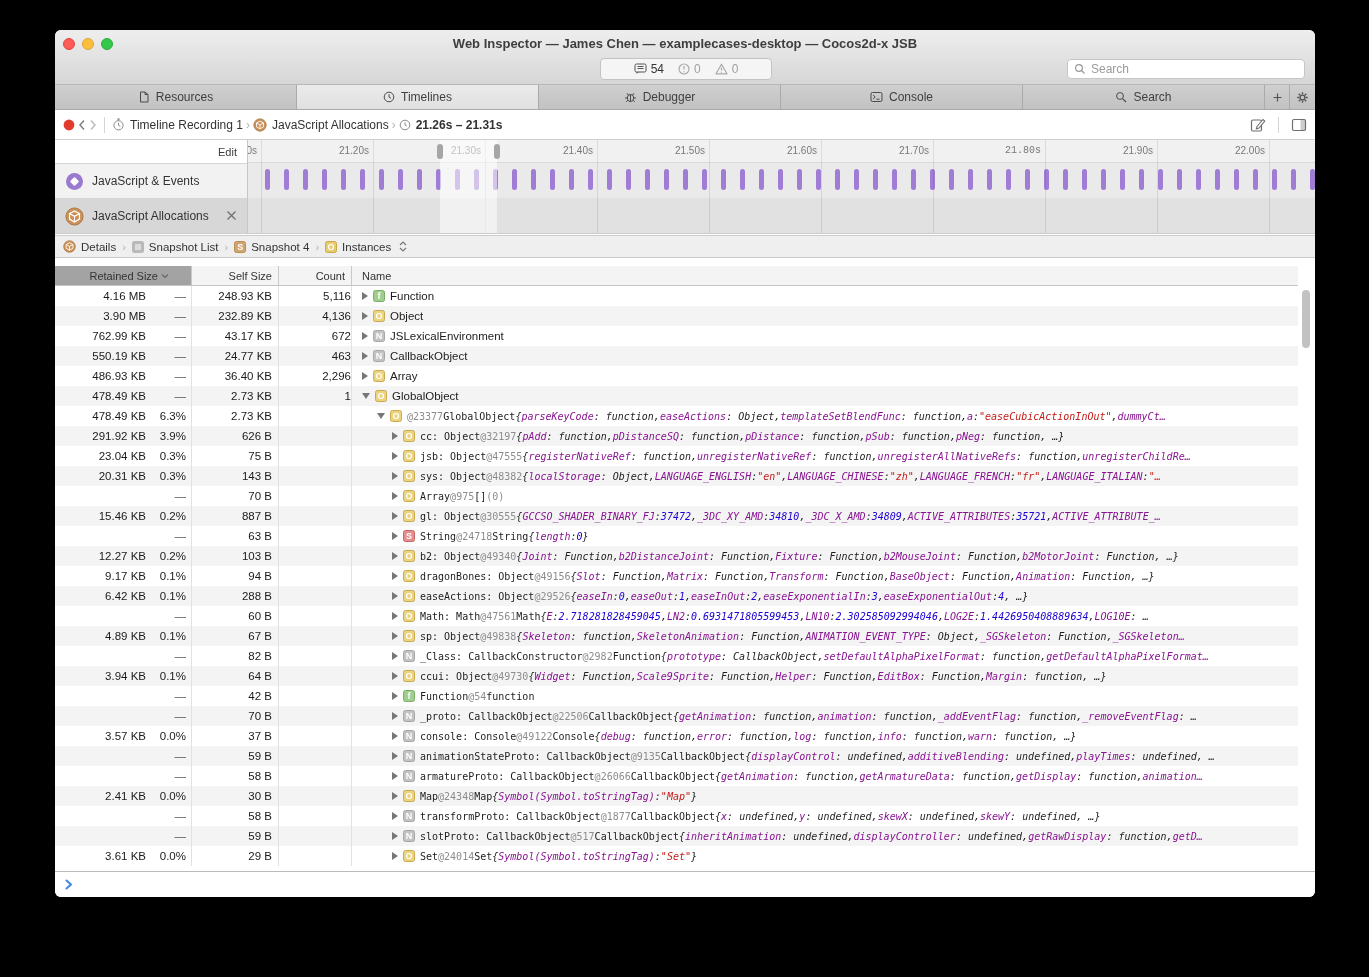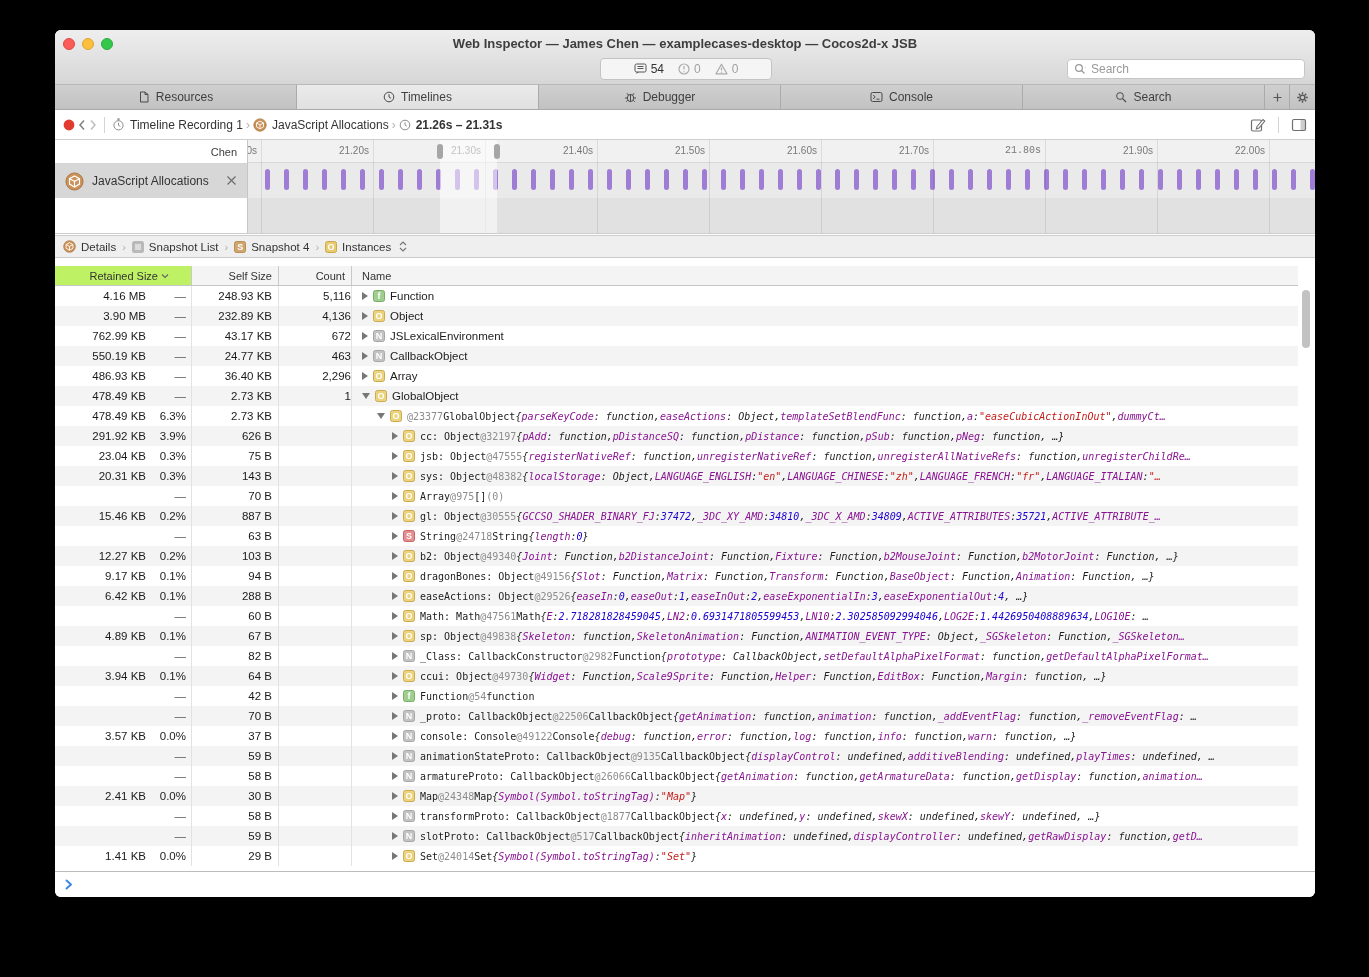--- a/index.html
+++ b/index.html
@@ -66,21 +66,21 @@
   .d-sep{color:#b0b0b0;font-size:11px;}
   .minibadge{width:12px;height:12px;border-radius:2.5px;font-size:9px;font-weight:700;color:#fff;
     display:inline-flex;align-items:center;justify-content:center;}
   .mb-list{background:#b9b9b9;}
   .mb-S{background:#cfa670;border:1px solid #b98f53;box-sizing:border-box;}
   .mb-O{background:#e9cb70;border:1px solid #c9a94b;box-sizing:border-box;}
   
   .thead{position:absolute;left:0;top:236px;width:1243px;height:20px;background:#f4f4f4;
     border-bottom:1px solid #c6c6c6;box-sizing:border-box;display:flex;font-size:11px;color:#333;}
   .th{display:flex;align-items:center;box-sizing:border-box;border-right:1px solid #c9c9c9;}
-  .th.ret{width:137px;justify-content:flex-end;padding-right:22px;background:#bef264;gap:3px;}
+  .th.ret{width:137px;justify-content:flex-end;padding-right:22px;background:#a3a3a3;gap:3px;}
   .th.self{width:87px;justify-content:flex-end;padding-right:6px;}
   .th.count{width:73px;justify-content:flex-end;padding-right:6px;}
   .th.name{flex:1;padding-left:10px;border-right:none;}
   .tbody{position:absolute;left:0;top:256px;width:1243px;height:580px;overflow:hidden;}
   .trow{display:flex;height:20px;align-items:center;font-size:11.5px;color:#1a1a1a;background:#fff;}
   .trow.alt{background:#f4f4f5;}
   .c{box-sizing:border-box;height:100%;display:flex;align-items:center;border-right:1px solid #e2e2e2;}
   .c-ret{width:137px;justify-content:flex-end;}
   .rsize{text-align:right;}
   .rpct{width:40px;text-align:right;display:inline-block;padding-right:5px;}
@@ -293,21 +293,30 @@
             <rect x="1.5" y="1.5" width="13" height="11" rx="1.5" fill="none" stroke="#6f6f6f" stroke-width="1.2"></rect>
             <rect x="9.5" y="1.5" width="5" height="11" fill="#6f6f6f" opacity="0.35"></rect>
           </svg>
         </span>
     </div>
   </div>
 
   <div class="timeline">
     <div class="tl-sidebar">
       <div class="tl-edit-row">
-        <span>Chen</span>
+        <span>Edit</span>
+      </div>
+      <div class="tl-label">
+        <span>
+            <svg width="19" height="19" viewBox="0 0 19 19">
+              <circle cx="9.5" cy="9.5" r="8.5" fill="#9a79cf"></circle>
+              <rect x="6.2" y="6.2" width="6.6" height="6.6" fill="#fff" transform="rotate(45 9.5 9.5)" rx="1"></rect>
+            </svg>
+          </span>
+        <span>JavaScript &amp; Events</span>
       </div>
       <div class="tl-label selected">
         <span>
             <svg width="19" height="19" viewBox="0 0 16 16">
               <circle cx="8" cy="8" r="7.2" fill="#cb9159" stroke="#a9743d" stroke-width="0.8"></circle>
               <path d="M8 3.4l4.2 2.2v4.6L8 12.6 3.8 10.2V5.6z" fill="none" stroke="#fff" stroke-width="1"></path>
               <path d="M3.8 5.6L8 7.9l4.2-2.3M8 7.9v4.7" fill="none" stroke="#fff" stroke-width="1"></path>
             </svg>
           </span>
         <span>JavaScript Allocations</span>
@@ -1075,21 +1084,21 @@
           <span class="si">: undefined, </span>
           <span class="spr">displayController</span>
           <span class="si">: undefined, </span>
           <span class="spr">getRawDisplay</span>
           <span class="si">: function, </span>
           <span class="spr">getD…</span>
         </div>
       </div>
       <div class="trow">
         <div class="c c-ret">
-          <span class="rsize">1.41 KB</span>
+          <span class="rsize">3.61 KB</span>
           <span class="rpct">0.0%</span>
         </div>
         <div class="c c-self">29 B</div>
         <div class="c c-count"></div>
         <div class="c c-name mono" style="padding-left: 40px;">
           <span class="disc right"></span>
           <span class="badge bO">O</span>
           <span class="sp">Set </span>
           <span class="sg">@24014 </span>
           <span class="sp">Set </span>

